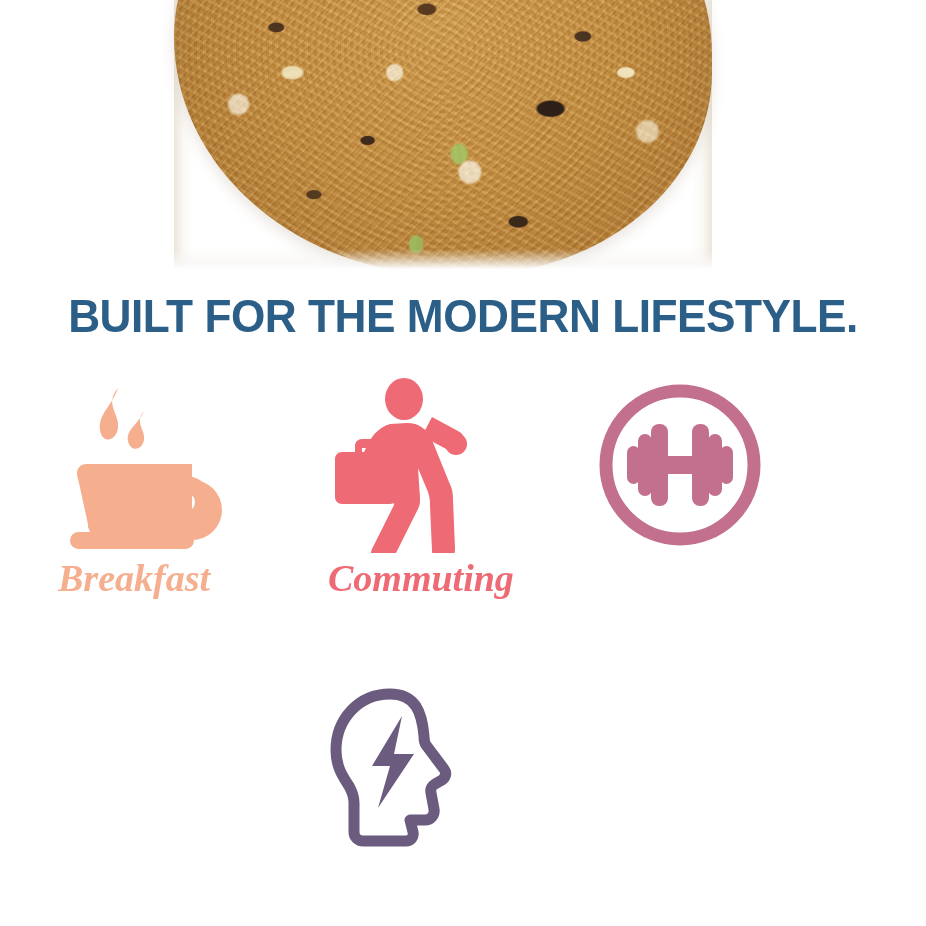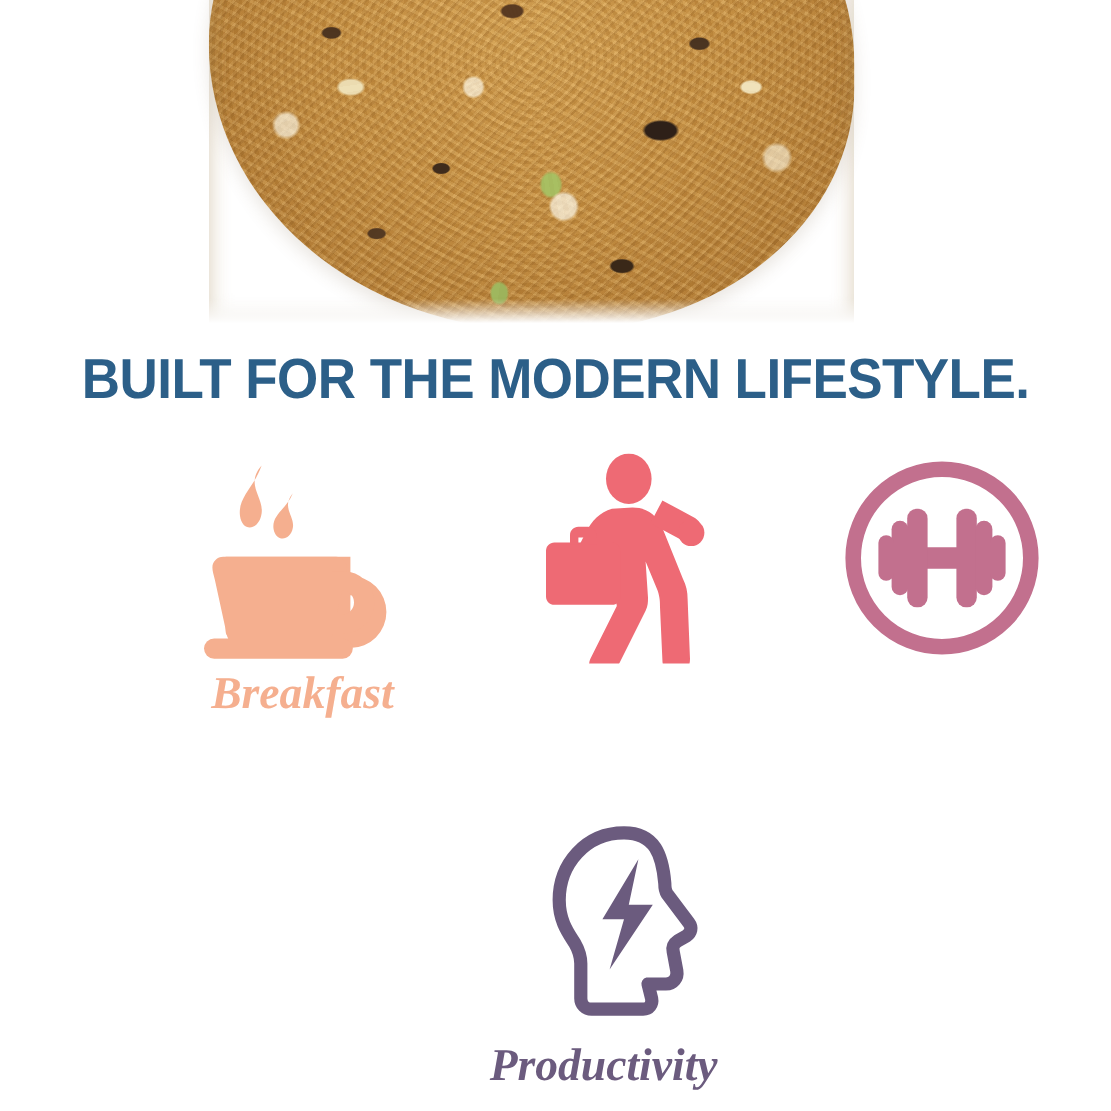--- a/index.html
+++ b/index.html
@@ -128,21 +128,21 @@
     display: flex;
     justify-content: center;
   }
   .row-top { top: 378px; }
   .row-bottom { top: 688px; }
 
   .feature {
     width: 270px;
     display: flex;
     flex-direction: column;
-    align-items: flex-end;
+    align-items: flex-start;
   }
   .feature-icon {
     height: 175px;
     display: flex;
     align-items: center;
     justify-content: center;
   }
   .feature-icon svg { display: block; }
 
   .feature-label {
@@ -195,20 +195,21 @@
           <g fill="#ee6a74">
             <ellipse cx="76" cy="21" rx="19" ry="21"></ellipse>
             <path d="M62 46 c-10 3 -17 10 -22 20 l-12 24 c-3 6 0 12 6 14 6 2 11 -1 14 -7 l10 -20 8 50 -22 44 c-3 7 0 14 7 16 7 2 12 -1 15 -8 l24 -48 c2 -4 2 -7 2 -11 l-2 -30 10 24 c2 6 2 10 2 14 l2 44 c0 8 5 12 12 12 7 0 11 -5 11 -13 l-2 -50 c0 -6 -1 -11 -4 -17 L104 62 c-5 -11 -13 -17 -25 -17 z"></path>
             <path d="M94 58 l26 14 c6 3 12 2 15 -4 3 -6 1 -12 -5 -15 L104 39 Z"></path>
             <circle cx="128" cy="66" r="11"></circle>
             <path d="M14 74 h48 c4 0 7 3 7 7 v38 c0 4 -3 7 -7 7 H14 c-4 0 -7 -3 -7 -7 V81 c0 -4 3 -7 7 -7 z"></path>
             <path d="M27 76 v-8 c0 -4 3 -7 7 -7 h8 c4 0 7 3 7 7 v8 h-7 v-6 h-8 v6 z"></path>
           </g>
         </svg>
       </div>
+      <div class="feature-label" style="color:#ee6a74">Commuting</div>
     </div>
 
     <div class="feature">
       <div class="feature-icon">
         <svg width="165" height="175" viewBox="0 0 165 175" aria-hidden="true">
           <g fill="none" stroke="#c2708e" stroke-width="13">
             <circle cx="82" cy="87" r="74"></circle>
           </g>
           <g fill="#c2708e">
             <rect x="60" y="78" width="44" height="18" rx="3"></rect>
@@ -227,19 +228,18 @@
 
   <div class="row row-bottom">
 
     <div class="feature">
       <div class="feature-icon">
         <svg width="140" height="175" viewBox="0 0 140 175" aria-hidden="true">
           <path d="M62 6 C30 6 8 32 8 62 c0 18 8 28 13 36 4 7 5 11 5 17 v29 c0 5 4 9 9 9 h43 c5 0 8 -4 7 -9 l-3 -12 h15 c6 0 10 -5 9 -11 l-3 -16 c-1 -5 1 -7 4 -9 l7 -4 c4 -3 5 -7 2 -11 L98 57 c-2 -3 -2 -5 -2 -9 C94 25 88 6 62 6 Z" fill="none" stroke="#6b5b7e" stroke-width="11" stroke-linejoin="round"></path>
           <path d="M74 28 L44 78 h18 l-12 42 L86 66 H66 Z" fill="#6b5b7e"></path>
         </svg>
       </div>
-      <div class="feature-label" style="color:#6b5b7e">Productivity</div>
     </div>
 
 
   </div>
 
 </div>
 
 </body></html>

